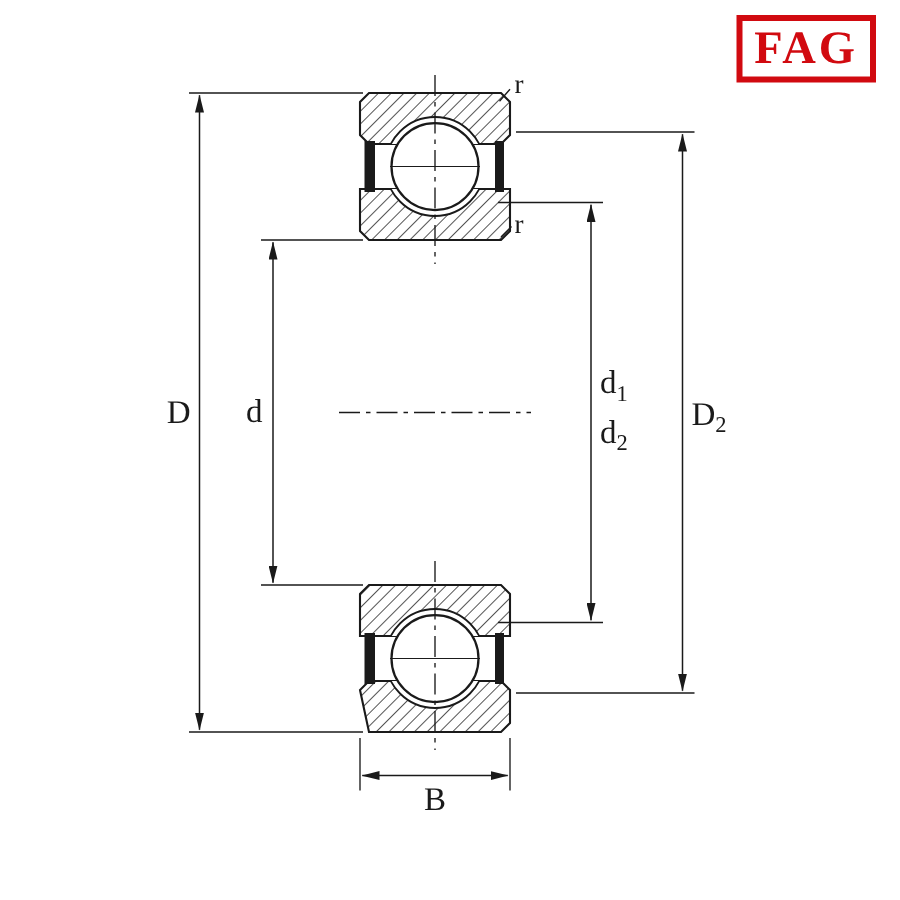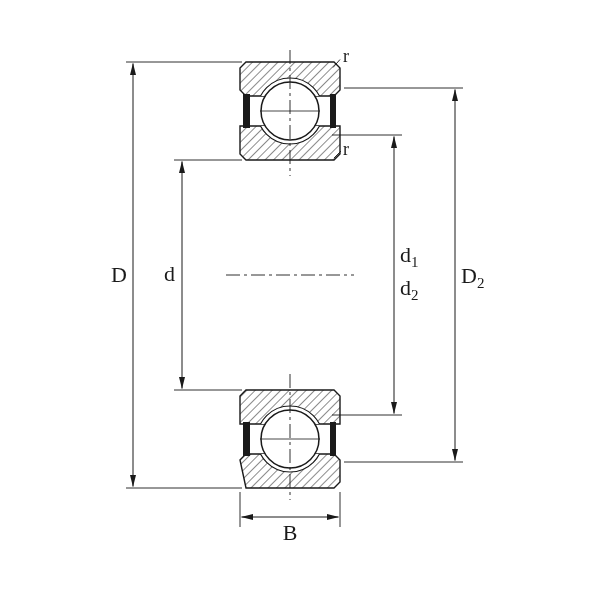--- a/index.html
+++ b/index.html
@@ -31,20 +31,23 @@
   text { fill: #1a1a1a; font-family: "Liberation Serif", serif; }
   .dimtext { font-size: 22px; }
   .sub     { font-size: 15px; }
   .rtext   { font-size: 18px; }
 </style>
 </head>
 <body>
 
 <div class="stage">
 
+  <div class="logo-box">
+    <span>FAG</span>
+  </div>
 
   <svg class="drawing" width="600" height="600" viewBox="0 0 600 600">
 
     <defs>
       <pattern id="hatch" width="6" height="6" patternUnits="userSpaceOnUse" patternTransform="rotate(45)">
         <rect width="6" height="6" fill="#ffffff"></rect>
         <line x1="0" y1="0" x2="0" y2="6" stroke="#1a1a1a" stroke-width="1"></line>
       </pattern>
       <marker id="arr" viewBox="0 0 12 6" markerWidth="12" markerHeight="6" refX="11.5" refY="3" orient="auto-start-reverse" markerUnits="userSpaceOnUse">
         <path d="M0,0 L12,3 L0,6 Z" fill="#1a1a1a"></path>

